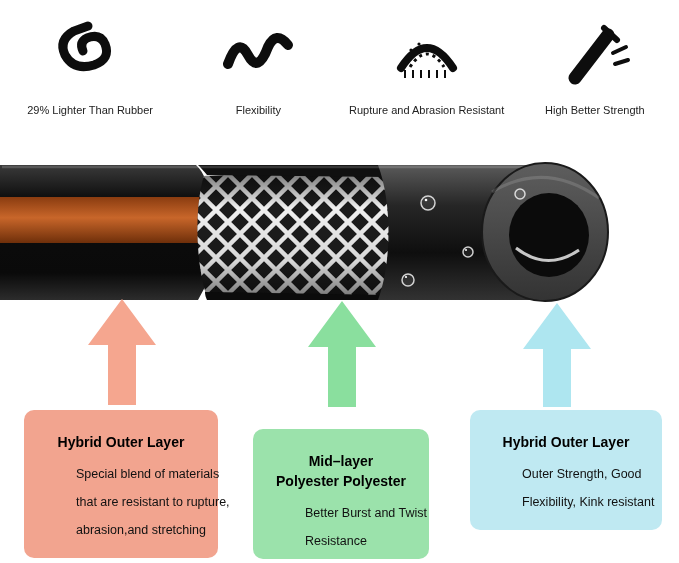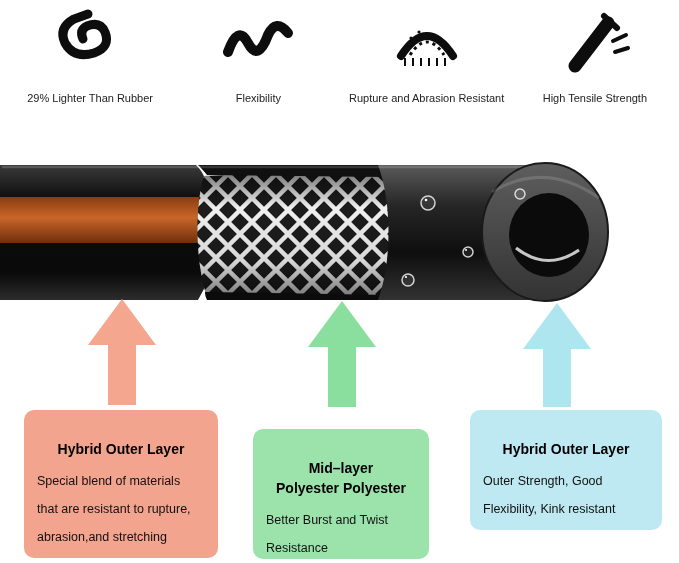--- a/index.html
+++ b/index.html
@@ -1,34 +1,34 @@
 <!DOCTYPE html>
 <html><head>
 <meta charset="utf-8">
 <style>
   html,body{margin:0;padding:0;background:#fff;}
   .page{position:relative;width:679px;height:563px;background:#fff;overflow:hidden;
         font-family:"Liberation Sans",sans-serif;color:#111;}
 
   
-  .features{position:absolute;top:0;left:6px;right:0;display:flex;padding-top:6px;}
+  .features{position:absolute;top:0;left:6px;right:0;display:flex;padding-top:18px;}
   .feature{flex:1;text-align:center;}
   .ficon{height:70px;display:flex;align-items:center;justify-content:center;}
   .flabel{margin-top:16px;font-size:11px;color:#222;white-space:nowrap;}
 
   
   .hose-wrap{position:absolute;top:150px;left:0;width:679px;height:170px;}
 
   
   .arrows-wrap{position:absolute;top:293px;left:0;width:679px;height:122px;}
 
   
   .callout{position:absolute;border-radius:10px;box-sizing:border-box;}
-  .callout .title{font-weight:700;font-size:14px;text-align:center;padding-top:29px;line-height:20px;color:#000;}
-  .callout .body{padding:8px 13px 0;font-size:12.5px;color:#111;}
+  .callout .title{font-weight:700;font-size:14px;text-align:center;padding-top:22px;line-height:20px;color:#000;}
+  .callout .body{padding:8px 13px 0;font-size:12.5px;color:#111;margin-left:39px;}
   .callout .body div{line-height:28px;white-space:nowrap;}
   #box1{left:24px;top:410px;width:194px;height:148px;}
   #box2{left:253px;top:429px;width:176px;height:130px;}
   #box3{left:470px;top:410px;width:192px;height:120px;}
 </style>
 </head>
 <body>
 
 <div class="page">
 
@@ -76,21 +76,21 @@
 
     <div class="feature">
       <div class="ficon">
         <svg width="80" height="66" viewBox="0 0 80 66">
           <path d="M20,58 L53,15" stroke="#0d0d0d" stroke-width="13" stroke-linecap="round"></path>
           <path d="M49,8 L62,20" stroke="#0d0d0d" stroke-width="6" stroke-linecap="round"></path>
           <path d="M58,33 L71,27" stroke="#0d0d0d" stroke-width="4" stroke-linecap="round"></path>
           <path d="M60,44 L73,40" stroke="#0d0d0d" stroke-width="4" stroke-linecap="round"></path>
         </svg>
       </div>
-      <div class="flabel">High Tensile Strength</div>
+      <div class="flabel">High Better Strength</div>
     </div>
   </div>
 
   <div class="hose-wrap">
     <svg width="679" height="170" viewBox="0 0 679 170">
       <defs>
         <linearGradient id="gBlack" x1="0" y1="0" x2="0" y2="1">
           <stop offset="0" stop-color="#3a3a3a"></stop>
           <stop offset="0.25" stop-color="#0d0d0d"></stop>
           <stop offset="0.8" stop-color="#0a0a0a"></stop>

